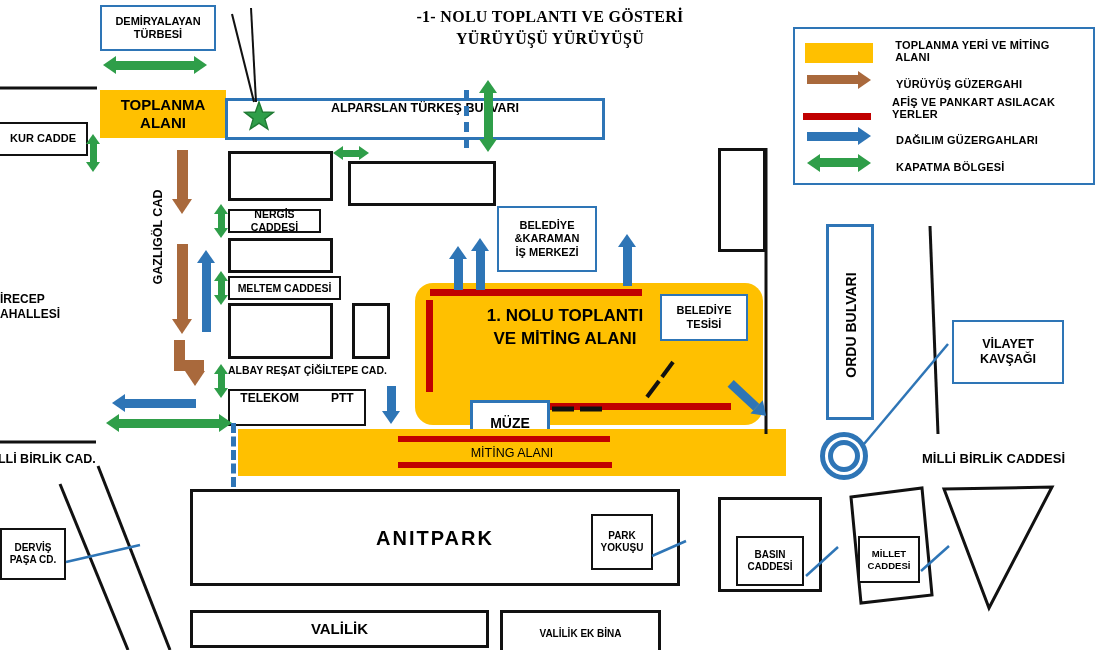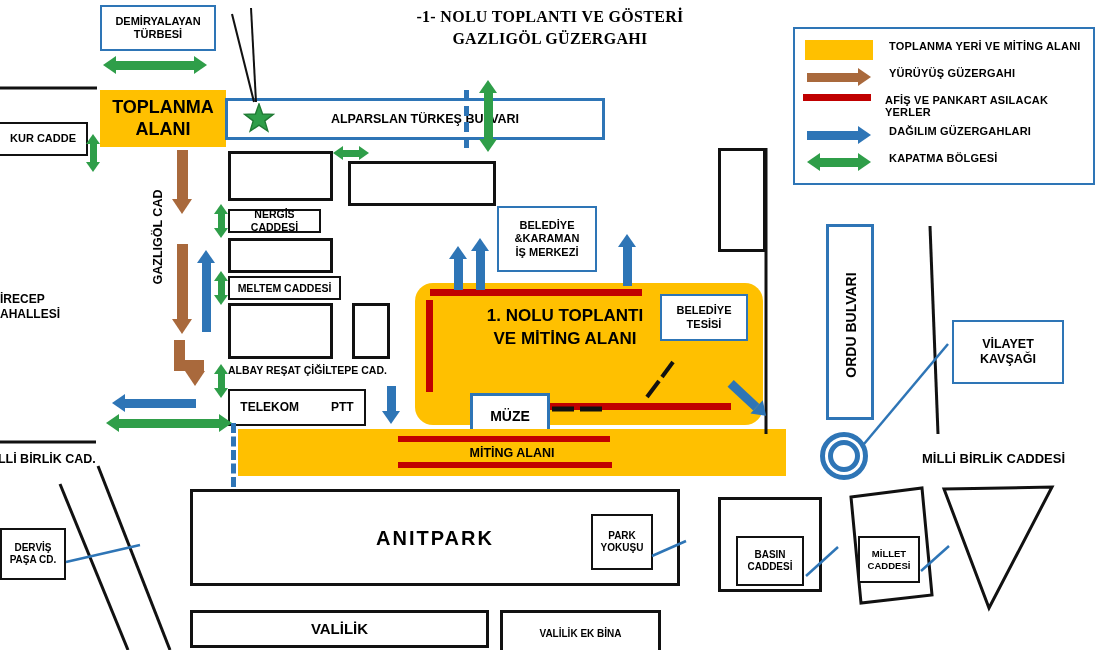--- a/index.html
+++ b/index.html
@@ -2,21 +2,21 @@
 <html style="--orange: #FFC000; --red: #C00000; --blue: #2E75B6; --green: #2F9E49; --brown: #A9693C;"><head>
 <meta charset="utf-8">
 <style>
   *{margin:0;padding:0;box-sizing:border-box}
   :root{--orange:#FFC000;--red:#C00000;--blue:#2E75B6;--green:#2F9E49;--brown:#A9693C}
   html,body{width:1100px;height:650px}
   body{font-family:"Liberation Sans","DejaVu Sans",sans-serif;background:#fff;color:#000}
   #stage{position:relative;width:1100px;height:650px;overflow:hidden;background:#fff}
   .abs{position:absolute}
   svg.layer{position:absolute;left:0;top:0;pointer-events:none}
-  .box{position:absolute;background:#fff;border:2.5px solid #111;display:flex;flex-direction:column;align-items:center;justify-content:center;text-align:center;font-weight:bold;line-height:1.2;font-size:11px}
+  .box{position:absolute;background:#fff;border:2.5px solid #111;display:flex;flex-direction:column;justify-content:center;text-align:center;font-weight:bold;line-height:1.2;font-size:11px}
   .box.blue{border-color:var(--blue)}
   .box.b3{border-width:3px}
   .building{position:absolute;background:#fff;border:3px solid #111}
   .lbl{position:absolute;font-weight:bold;line-height:1.25}
   .orangebg{background:var(--orange);border:none}
   .redbar{position:absolute;background:var(--red)}
   .road{stroke:#111;stroke-width:3;fill:none}
   .thin{stroke-width:2}
   .blue-line{stroke:var(--blue);stroke-width:2.5;fill:none}
   .dash{stroke:#111;stroke-width:4}
@@ -40,59 +40,59 @@
   .thick .shaft-v{width:11px}
   .thick .head-down{border-left-width:10px;border-right-width:10px;border-top-width:15px}
   .dashed-v{position:absolute;width:0;border-left:5px dashed var(--blue)}
   #title{position:absolute;left:310px;top:6px;width:480px;text-align:center;font-family:"Liberation Serif","DejaVu Serif",serif;font-weight:bold;font-size:16px;line-height:1.35;letter-spacing:.3px}
   #gazligol{position:absolute;left:93px;top:230px;width:130px;text-align:center;font-weight:bold;font-size:12.5px;transform:rotate(-90deg)}
   #ordu-box{position:absolute;left:826px;top:224px;width:48px;height:196px;background:#fff;border:3px solid var(--blue)}
   #ordu-label{position:absolute;left:-71px;top:88px;width:190px;height:20px;text-align:center;font-weight:bold;font-size:14px;transform:rotate(-90deg)}
   #roundabout{position:absolute;left:820px;top:432px;width:48px;height:48px;border:5px solid var(--blue);border-radius:50%;background:#fff}
   #roundabout::after{content:"";position:absolute;inset:3px;border:5px solid var(--blue);border-radius:50%}
   #legend{position:absolute;left:793px;top:27px;width:302px;height:158px;border:2px solid var(--blue);background:#fff;display:flex;flex-direction:column;justify-content:space-evenly;padding:4px 8px}
-  .lrow{display:flex;align-items:flex-start;gap:14px}
+  .lrow{display:flex;align-items:flex-end;gap:21px}
   .lswatch{width:72px;display:flex;justify-content:center;align-items:center}
   .ltext{font-size:11px;font-weight:600;letter-spacing:.2px}
   .lg-area{width:68px;height:20px;background:var(--orange)}
   .lg-red{width:68px;height:7px;background:var(--red)}
   .lg-arrow{width:64px;height:20px;display:flex;align-items:center}
   .star-poly{fill:var(--green);stroke:#1F7A33;stroke-width:1.5}
 </style>
 </head>
 <body>
 
 <div id="stage">
 
   <div id="title">
     <div>-1- NOLU TOPLANTI VE GÖSTERİ</div>
-    <div>GAZLIGÖL GÜZERGAHI</div>
+    <div>YÜRÜYÜŞÜ YÜRÜYÜŞÜ</div>
   </div>
 
   <div class="abs orangebg" style="left:415px;top:283px;width:348px;height:142px;border-radius:18px">
     <div class="redbar" style="left:15px;top:6px;width:212px;height:7px"></div>
     <div class="redbar" style="left:11px;top:17px;width:7px;height:92px"></div>
     <div class="redbar" style="left:86px;top:120px;width:230px;height:7px"></div>
     <div class="abs" style="left:25px;top:22px;width:250px;text-align:center;font-weight:bold;font-size:17px;line-height:1.35">
       <div>1. NOLU TOPLANTI</div>
       <div>VE MİTİNG ALANI</div>
     </div>
     <div class="box blue" style="left:245px;top:11px;width:88px;height:47px">
       <span>BELEDİYE</span>
       <span>TESİSİ</span>
     </div>
-    <div class="box blue b3" style="left:55px;top:110px;width:80px;height:47px;font-size:14px">
+    <div class="box blue b3" style="left:55px;top:117px;width:80px;height:47px;font-size:14px">
       <span>MÜZE</span>
     </div>
   </div>
 
   <div class="abs orangebg" style="left:238px;top:429px;width:548px;height:47px">
     <div class="redbar" style="left:160px;top:7px;width:212px;height:6px"></div>
     <div class="redbar" style="left:160px;top:33px;width:214px;height:6px"></div>
-    <div class="abs" style="inset:0;display:flex;align-items:center;justify-content:center;font-weight:bold;font-size:12.5px">MİTİNG ALANI</div>
+    <div class="abs" style="inset:0;display:flex;align-items:center;justify-content:center;font-weight:normal;font-size:12.5px">MİTİNG ALANI</div>
   </div>
 
   <svg class="layer" width="1100" height="650">
     <line class="road" x1="0" y1="88" x2="97" y2="88"></line>
     <line class="road" x1="766" y1="148" x2="766" y2="434"></line>
     <line class="road" x1="930" y1="226" x2="938" y2="434"></line>
     <line class="road" x1="0" y1="442" x2="96" y2="442"></line>
     <line class="road" x1="60" y1="484" x2="128" y2="650"></line>
     <line class="road" x1="98" y1="466" x2="170" y2="650"></line>
     <polygon class="shape" points="851,497 922,488 932,595 861,603"></polygon>
@@ -109,21 +109,21 @@
   <div class="building" style="left:228px;top:303px;width:105px;height:56px"></div>
   <div class="building" style="left:352px;top:303px;width:38px;height:56px"></div>
   <div class="building" style="left:718px;top:148px;width:48px;height:104px"></div>
   <div class="building" style="left:718px;top:497px;width:104px;height:95px"></div>
 
   <div class="box blue" style="left:100px;top:5px;width:116px;height:46px">
     <span>DEMİRYALAYAN</span>
     <span>TÜRBESİ</span>
   </div>
 
-  <div class="box orangebg" style="left:100px;top:90px;width:126px;height:57px;font-size:18px">
+  <div class="box orangebg" style="left:100px;top:90px;width:126px;height:48px;font-size:15px">
     <span>TOPLANMA</span>
     <span>ALANI</span>
   </div>
 
   <div class="box blue b3" style="left:225px;top:98px;width:380px;height:42px;flex-direction:row;justify-content:flex-start">
     <svg width="34" height="32" viewBox="0 0 36 34" style="margin-left:14px">
       <polygon class="star-poly" points="18,1 21.8,11.7 33.2,12.1 24.2,19 27.4,29.9 18,23.5 8.6,29.9 11.8,19 2.8,12.1 14.2,11.7"></polygon>
     </svg>
     <span style="flex:1;text-align:center;font-size:12.5px;padding-right:28px">ALPARSLAN TÜRKEŞ BULVARI</span>
   </div>

